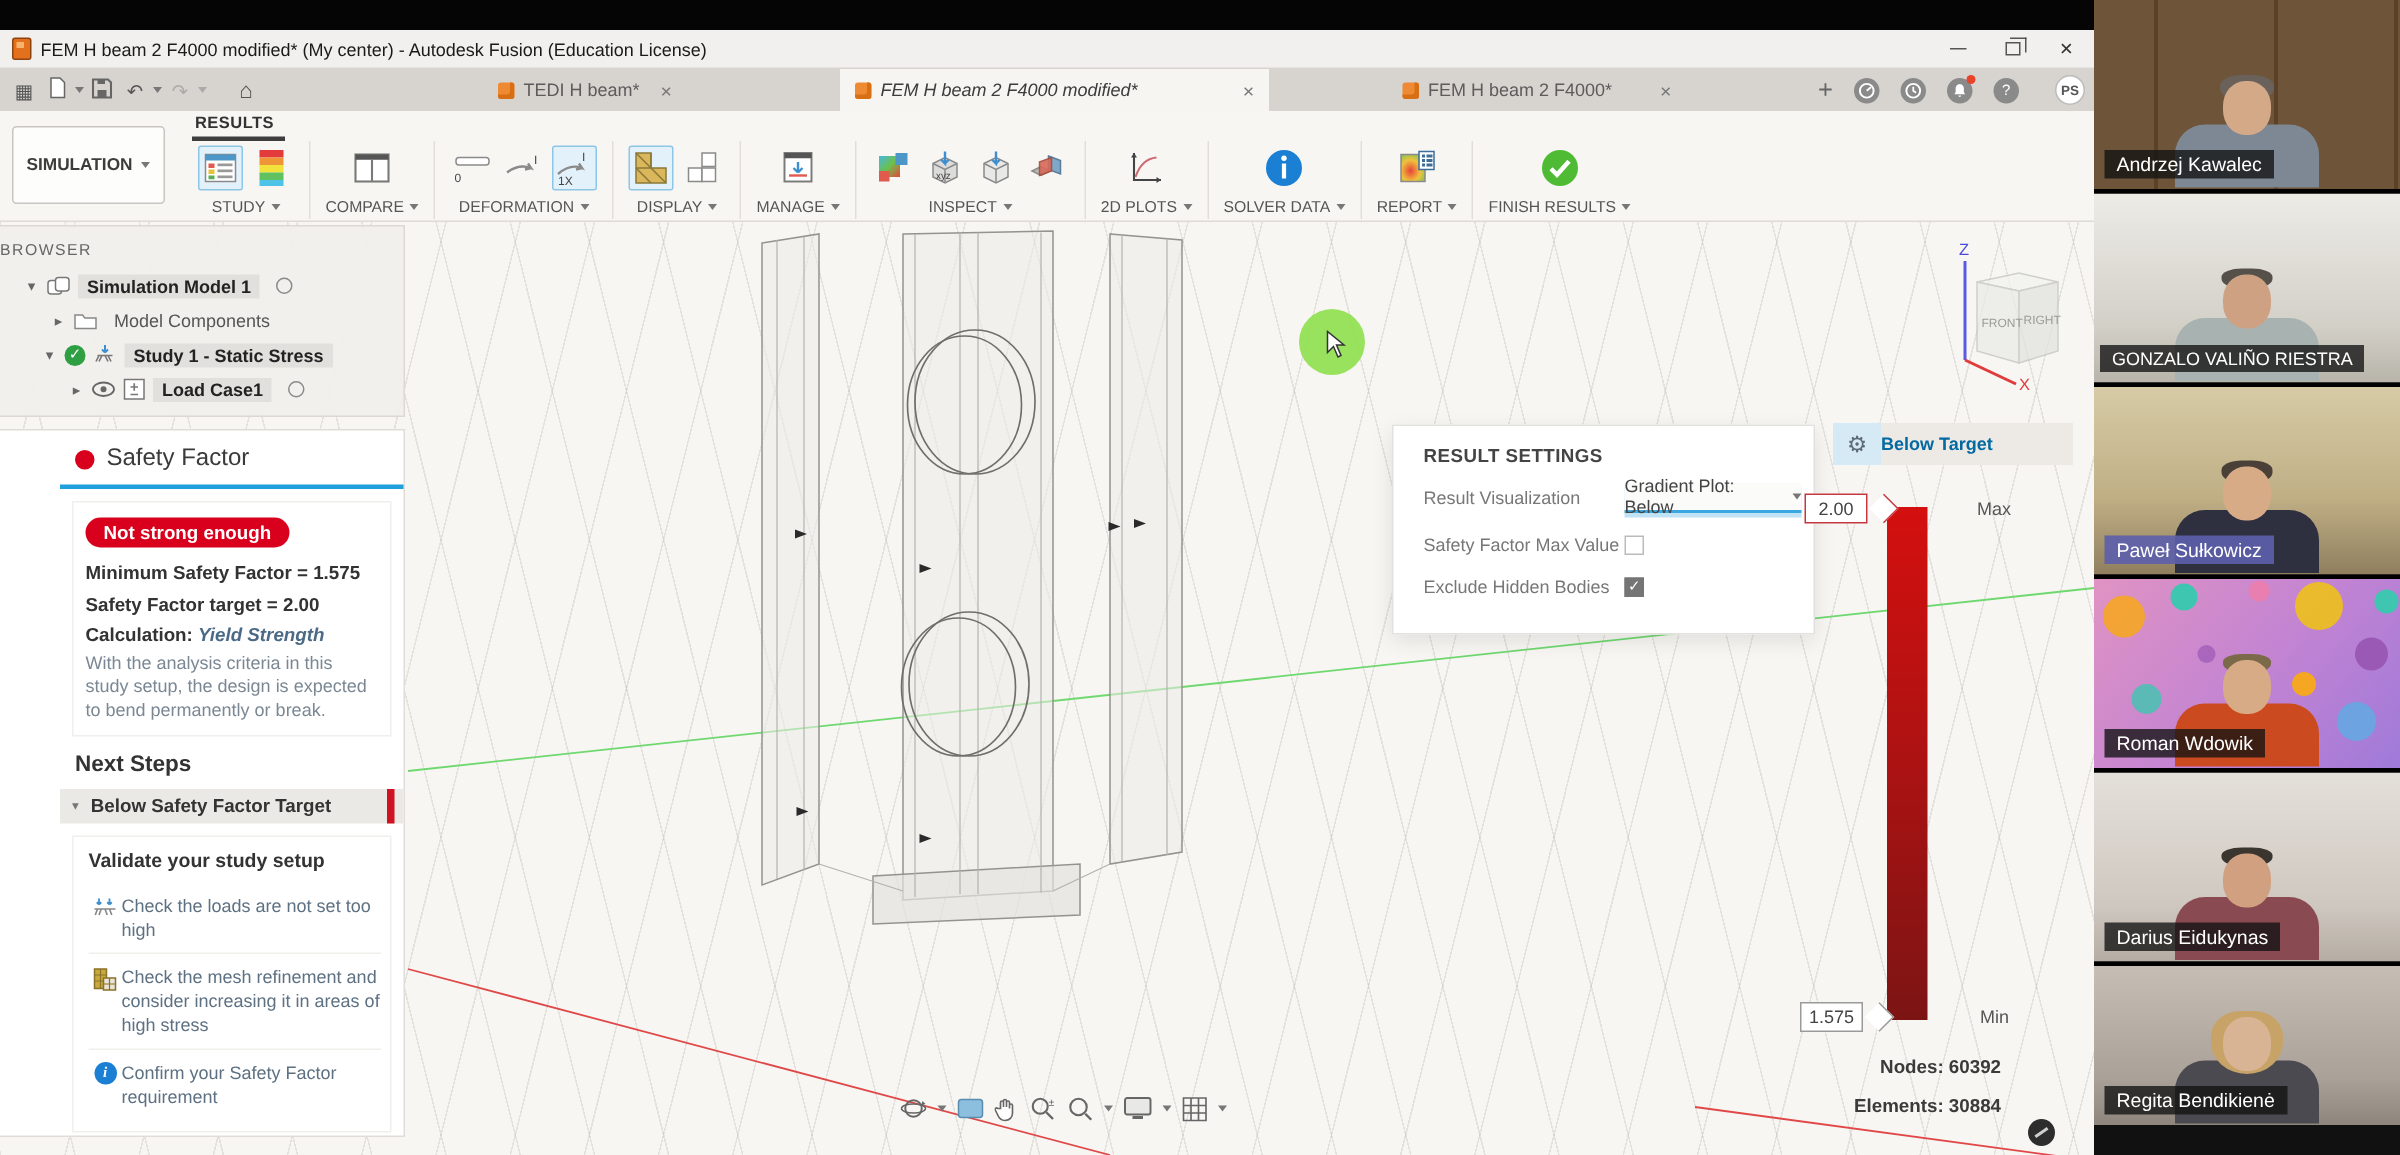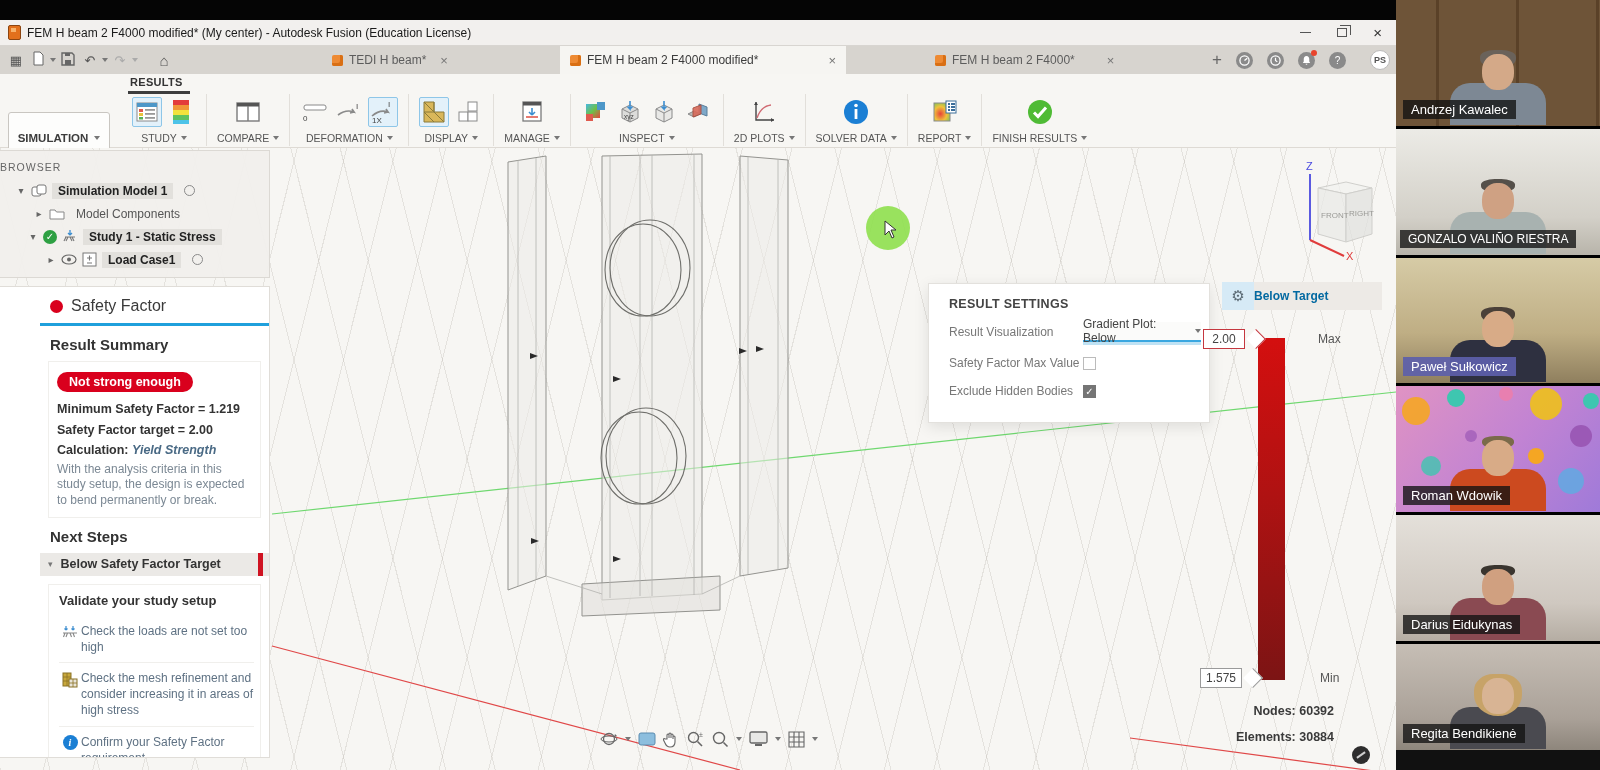--- a/index.html
+++ b/index.html
@@ -20,32 +20,32 @@
   .win-restore { width:10px; height:9px; border:1.3px solid #555; position:relative; background:#f2f0ee; }
   .win-restore::before{ content:""; position:absolute; left:2px; top:-4px; width:10px; height:9px; border:1.3px solid #555; border-bottom:none; border-left:none; }
   .win-close { font-size:15px; color:#333; line-height:10px; }
 
   .tabbar { position:absolute; left:0; top:46px; width:1396px; height:28px; background:#d7d4cf; display:flex; align-items:center; }
   .qa-icon { color:#555; font-size:13px; width:20px; text-align:center; }
   .qa-group { display:flex; align-items:center; margin-left:6px; gap:2px; }
   .chev { width:0; height:0; border-left:3.5px solid transparent; border-right:3.5px solid transparent; border-top:4px solid #777; display:inline-block; }
   .chev.dim { border-top-color:#aaa; }
   .doc-tab { position:absolute; top:0; height:28px; display:flex; align-items:center; gap:6px; padding:0 10px; font-size:12px; color:#5c5c5c; }
-  .doc-tab.active { background:#f6f5f2; color:#3c3c3c; }
+  .doc-tab.active { background:#f6f5f2; color:#3c3c3c;font-style:italic; }
   .cube-ic { width:11px; height:11px; background:#ee8a33; border-radius:2px; box-shadow:inset -3px -3px 0 #d96f14; }
   .tab-close { color:#777; font-size:13px; margin-left:8px; }
   .tabbar-right { position:absolute; right:0; top:0; height:28px; display:flex; align-items:center; gap:14px; padding-right:6px; }
   .round-ic { width:17px; height:17px; border-radius:50%; background:#8a8a8a; color:#fff; font-size:10px; display:flex; align-items:center; justify-content:center; position:relative; }
   .round-ic svg{ display:block; }
   .bell-dot::after{ content:""; position:absolute; right:-2px; top:-2px; width:6px; height:6px; border-radius:50%; background:#e8442c; }
   .ps-avatar { width:20px; height:20px; border-radius:50%; background:#fff; border:1px solid #bbb; color:#555; font-size:9px; font-weight:bold; display:flex; align-items:center; justify-content:center;margin-left:10px; }
 
   
   .ribbon { position:absolute; left:0; top:74px; width:1396px; height:74px; background:#f7f6f3; border-bottom:1px solid #dedad4; }
-  .sim-btn { position:absolute; left:8px; top:10px; width:102px; height:52px; background:#fdfdfc; border:1px solid #c9c6c1; border-radius:3px; display:flex; align-items:center; justify-content:center; gap:6px; font-size:11.5px; font-weight:bold; color:#3c3c3c;margin-top:28px; }
+  .sim-btn { position:absolute; left:8px; top:10px; width:102px; height:52px; background:#fdfdfc; border:1px solid #c9c6c1; border-radius:3px; display:flex; align-items:center; justify-content:center; gap:6px; font-size:11.5px; font-weight:bold; color:#3c3c3c; }
   .results-tab { position:absolute; left:130px; top:2px; font-size:11px; font-weight:bold; color:#333; letter-spacing:.3px; }
   .results-underline { position:absolute; left:128px; top:17px; width:62px; height:3px; background:#3d3d3d; }
   .rgroups { position:absolute; left:122px; top:20px; display:flex; height:52px; }
   .rgroup { display:flex; flex-direction:column; align-items:center; padding:0 10px; border-right:1px solid #e2dfda; }
   .rgroup:last-child { border-right:none; }
   .ricons { height:36px; display:flex; align-items:center; gap:4px; }
   .rlabel { font-size:10.5px; color:#555; display:flex; align-items:center; gap:4px; margin-top:2px; white-space:nowrap; }
   .ric { width:30px; height:30px; display:flex; align-items:center; justify-content:center; border:1px solid transparent; border-radius:2px; }
   .ric.sel { background:#e3f1fa; border-color:#8ec6e8; }
   .ric svg { display:block; }
@@ -698,24 +698,23 @@
     </div>
   </div>
 
   <div class="safety-panel">
     <div class="sf-title">
       <span class="red-dot"></span>
       <span>Safety Factor</span>
     </div>
     <div class="sf-underline"></div>
 
-    <div class="sf-h2">Result Summary</div>
     <div class="sf-card">
       <span class="badge">Not strong enough</span>
-      <div class="sf-line">Minimum Safety Factor = 1.219</div>
+      <div class="sf-line">Minimum Safety Factor = 1.575</div>
       <div class="sf-line">Safety Factor target = 2.00</div>
       <div class="sf-line">
         <span>Calculation:</span>
         <span class="sf-calc-val">Yield Strength</span>
       </div>
       <div class="sf-desc">With the analysis criteria in this study setup, the design is expected to bend permanently or break.</div>
     </div>
 
     <div class="sf-h2">Next Steps</div>
     <div class="ns-row">

